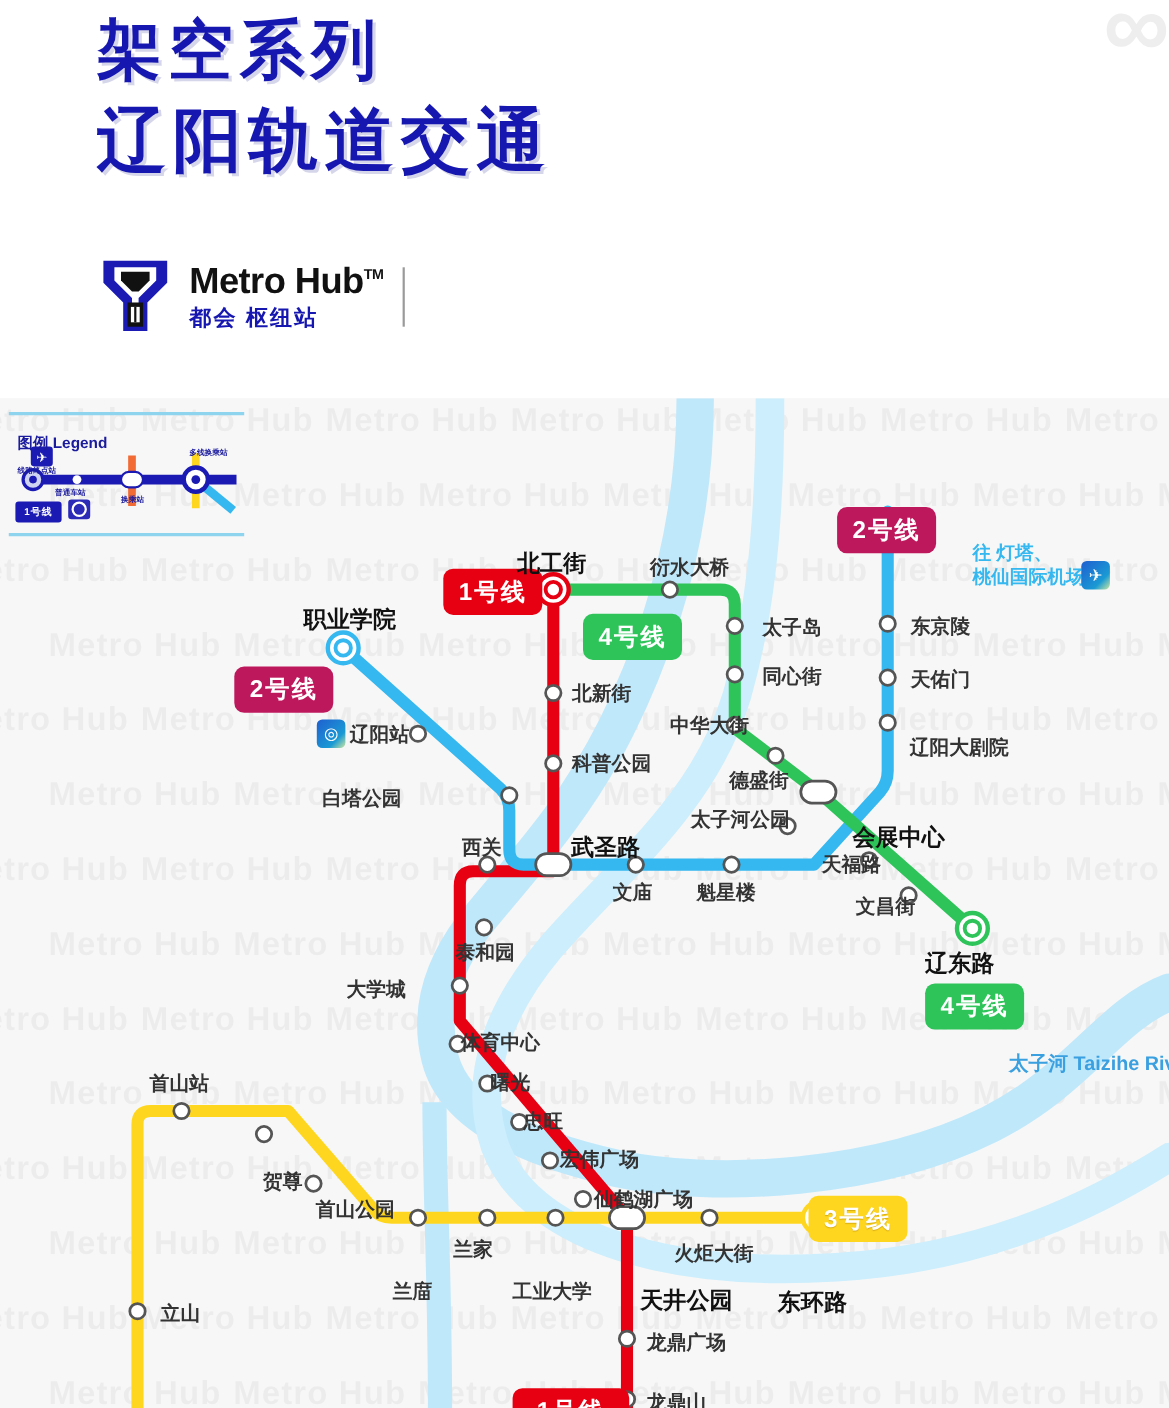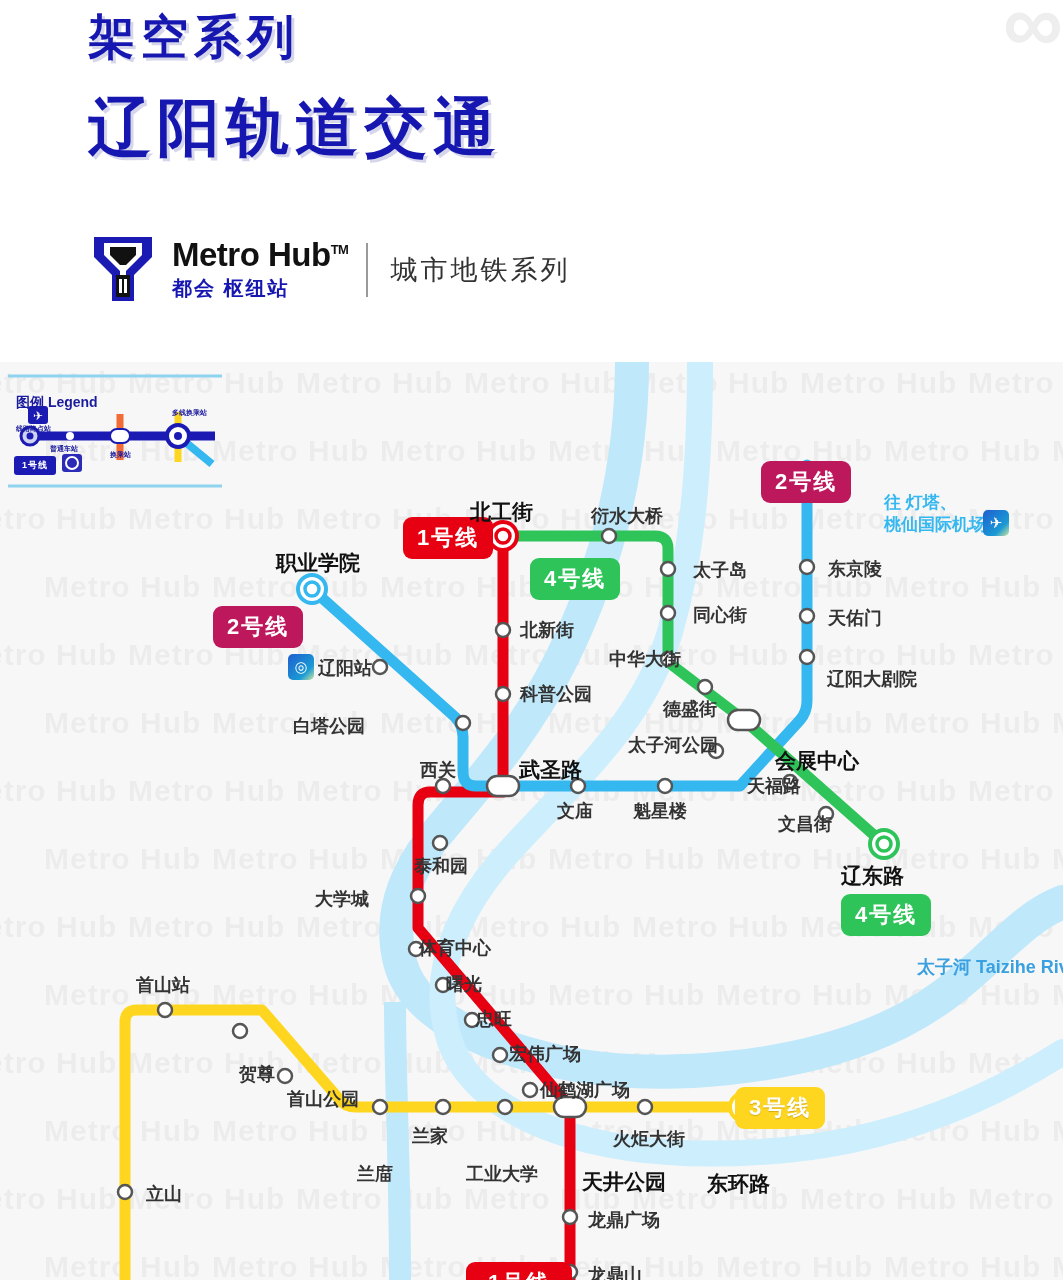--- a/index.html
+++ b/index.html
@@ -11,21 +11,21 @@
   }
   #page { position: relative; width: 1063px; height: 1280px; background:#fff; }
 
   
   #header { position: absolute; left:0; top:0; width:1063px; height:362px; background:#fff; }
   .hdr-title {
     position:absolute; left:88px; font-weight:bold; color:#1616b0;
     letter-spacing:6px; white-space:nowrap;
     text-shadow: 3px 3px 0 rgba(120,120,190,.30);
   }
-  #hdr-line1 { top:6px;  font-size:47px; }
+  #hdr-line1 { top:6px;  font-size:59px; }
   #hdr-line2 { top:85px; font-size:63px; }
 
   #hdr-watermark {
     position:absolute; right:12px; top:-22px; width:160px; height:90px;
     color:#eeeeee; font-size:84px; font-weight:bold; letter-spacing:-12px;
     line-height:90px; text-align:right;
   }
 
   #brand { position:absolute; left:90px; top:232px; height:76px; display:flex; align-items:center; }
   #brand-logo { position:relative; width:66px; height:70px; margin-right:16px; }
@@ -93,21 +93,20 @@
           <rect x="26" y="40" width="14" height="22" fill="#111111"></rect>
           <rect x="29" y="44" width="8" height="14" fill="#ffffff"></rect>
           <rect x="32" y="44" width="2" height="14" fill="#111111"></rect>
         </svg>
       </div>
       <div id="brand-text">
         <div id="brand-name"><span>Metro Hub</span><sup id="brand-tm">TM</sup></div>
         <div id="brand-sub">都会 枢纽站</div>
       </div>
       <div id="brand-div"></div>
-      <div id="brand-series">城市地铁系列</div>
     </div>
   </div>
 
   <div id="map">
 
     <div id="wm">
         <span style="left: -40px; top: 4px;">Metro Hub</span>
         <span style="left: 128px; top: 4px;">Metro Hub</span>
         <span style="left: 296px; top: 4px;">Metro Hub</span>
         <span style="left: 464px; top: 4px;">Metro Hub</span>

